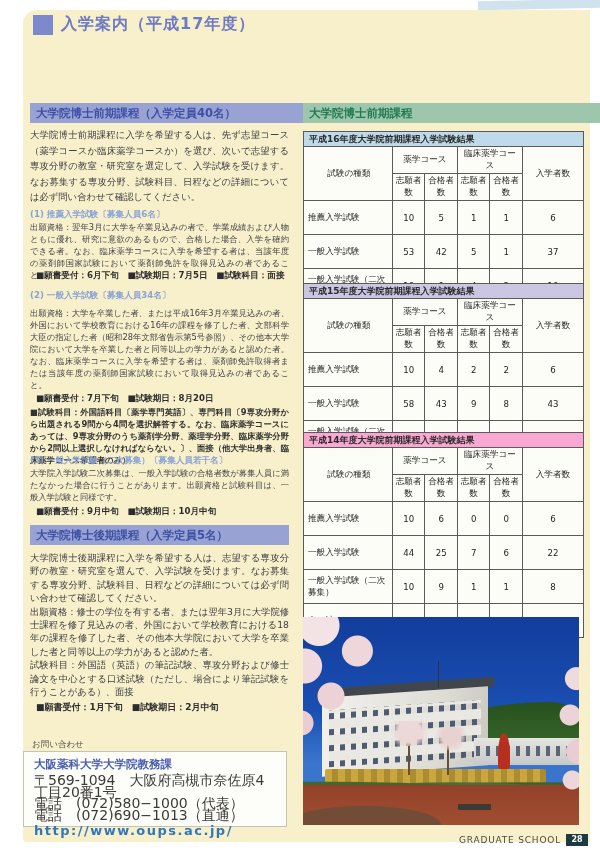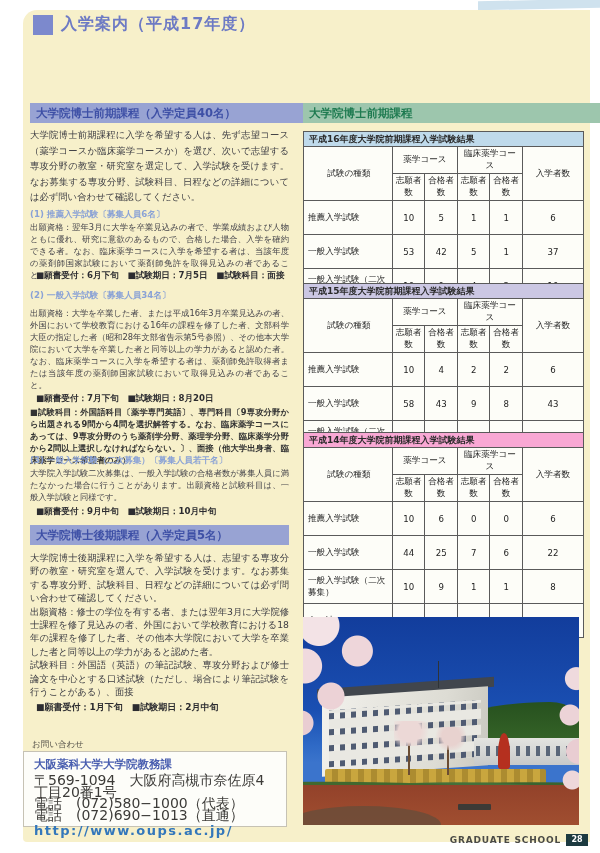--- a/index.html
+++ b/index.html
@@ -36,21 +36,21 @@
   table.res thead tr{height:14px;}
   table.res tbody tr{height:34px;}
   
   .contact-label{position:absolute;left:32px;top:739px;font-size:8.5px;color:#55524a;}
   .contact-box{position:absolute;left:23px;top:751px;width:264px;height:76px;background:#fdfdf9;border:1px solid #c6c2b4;box-sizing:border-box;padding:5px 8px 0 10px;}
   .contact-name{font-size:11.5px;font-weight:bold;color:#4a5fb0;margin-bottom:3px;}
   .contact-line{font-size:14px;color:#3c3b38;line-height:11.5px;}
   .contact-url{font-size:13px;font-weight:bold;color:#3377bb;letter-spacing:1.5px;margin-top:2px;}
   
   .footer{position:absolute;right:12px;top:834px;display:flex;align-items:center;gap:5px;}
-  .footer-label{font-size:9px;font-weight:bold;color:#4a4a46;letter-spacing:.8px;margin-left:40px;}
+  .footer-label{font-size:9px;font-weight:normal;color:#4a4a46;letter-spacing:.8px;margin-left:40px;}
   .footer-badge{display:inline-block;min-width:22px;height:12px;line-height:12px;background:#1c3a40;color:#fff;font-size:8px;font-weight:bold;text-align:center;}
   
   .photo{position:absolute;left:303px;top:617px;width:276px;height:208px;overflow:hidden;background:linear-gradient(180deg,#123d9c 0%,#1a4fb2 45%,#2f6ac6 62%,#3b74cc 70%);}
   .photo *{position:absolute;}
   .hill{right:-6px;top:41%;width:55%;height:26%;background:linear-gradient(#27511f,#3a6a2a);border-radius:100% 30% 0 0/90% 60% 0 0;}
   .roof{left:5%;top:31.5%;width:64%;height:5%;background:#41464d;transform:skewY(-4deg);}
   .antenna{left:49%;top:21%;width:1px;height:13%;background:#2e3338;}
   .bldg-main{left:7%;top:36%;width:60%;height:38%;background:linear-gradient(100deg,#f2f1ec 0%,#dddcd4 70%,#c9c8c0 100%);transform:skewY(-4deg);}
   .win{left:4%;top:16%;right:4%;bottom:12%;background-image:repeating-linear-gradient(0deg,transparent 0 6px,#e9e8e2 6px 16px),repeating-linear-gradient(90deg,#4f5b72 0 5px,transparent 5px 11px);}
   .bldg-right{left:62%;top:58%;width:40%;height:13%;background:linear-gradient(#e4e4e0,#c7c9c9);}

